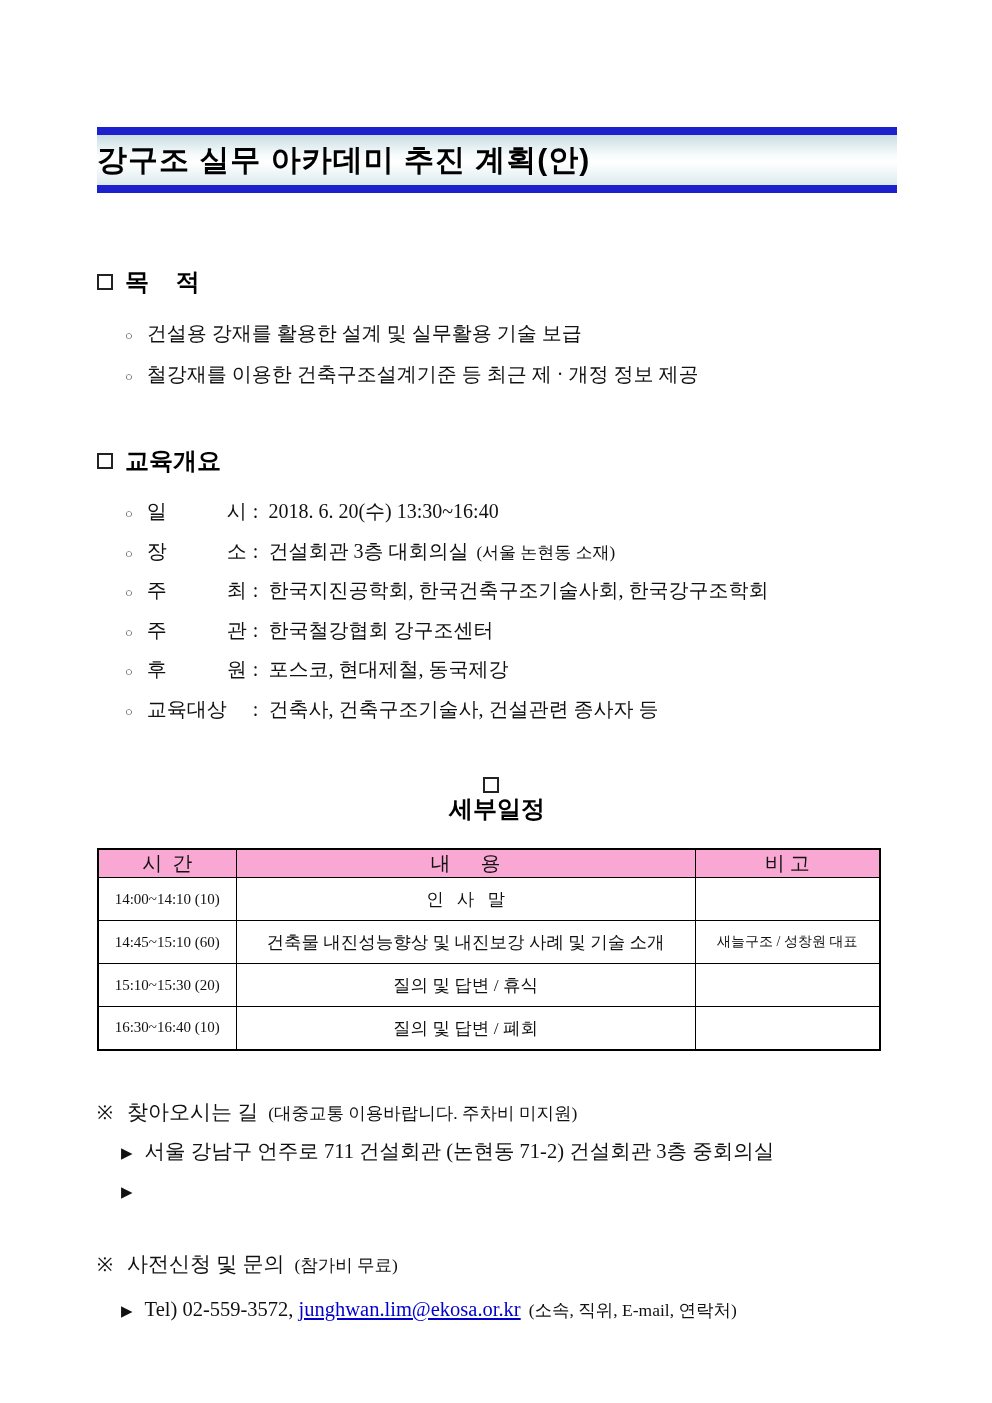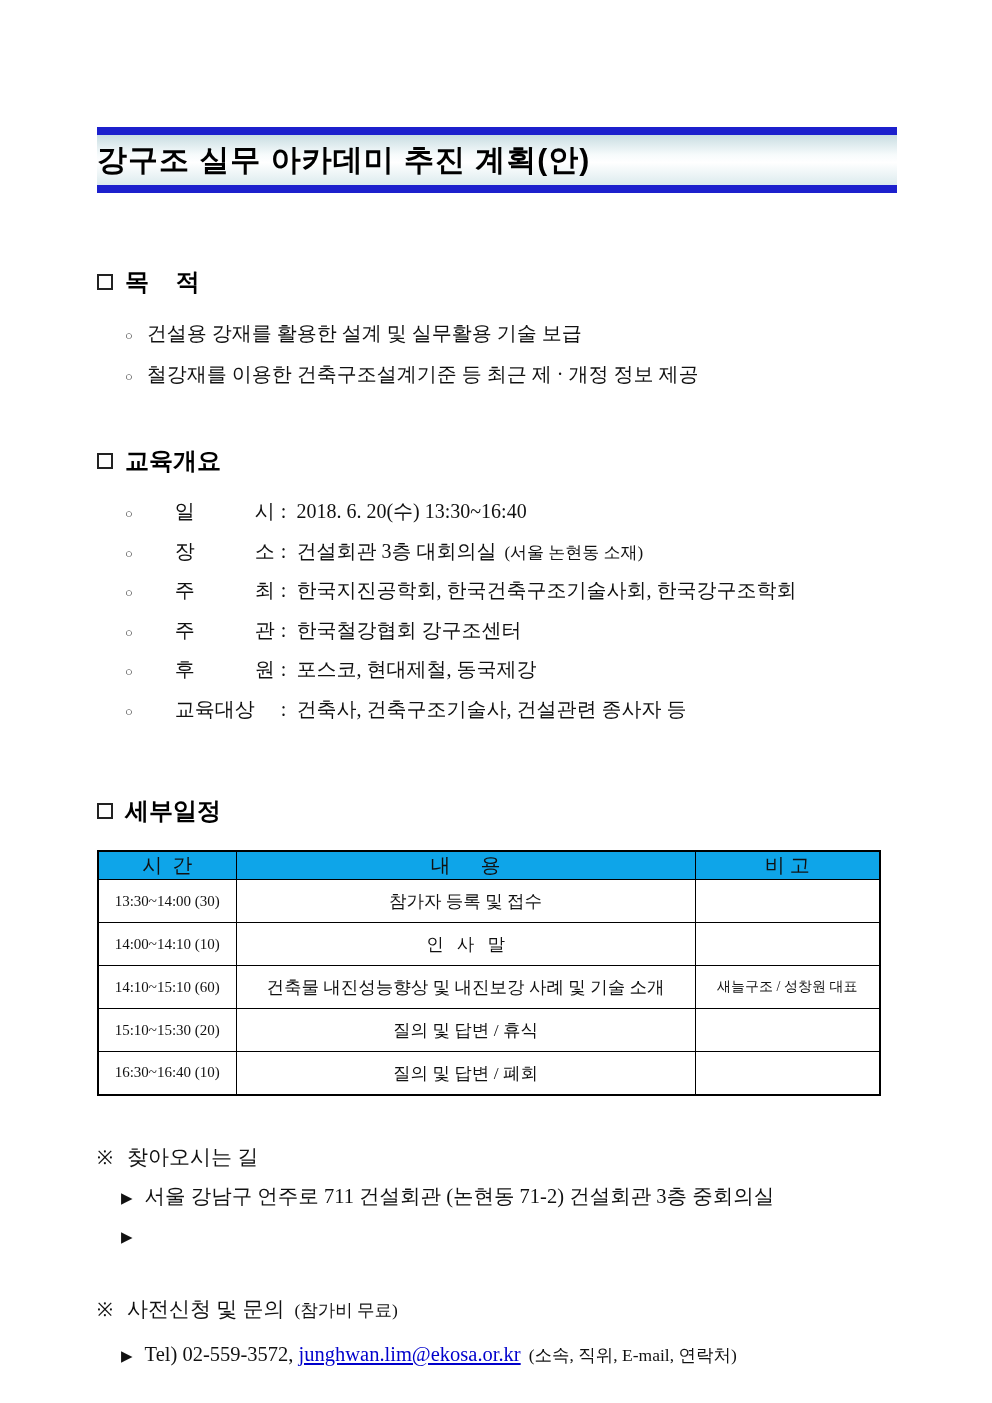--- a/index.html
+++ b/index.html
@@ -34,45 +34,45 @@
     font-family: "Liberation Sans", "DejaVu Sans", sans-serif;
     font-weight: bold; font-size: 24px; color: #000;
     white-space: pre;
   }
   .sec-box {
     display: inline-block; width: 16px; height: 16px;
     border: 2px solid #222; margin-right: 12px; flex: 0 0 auto;
   }
   .h-purpose  { margin-top: 73px; }
   .h-overview { margin-top: 49px; }
-  .h-schedule { margin-top: 65px; }
+  .h-schedule { margin-top: 47px; flex-direction: column; }
 
   
   .bullet-list { margin-top: 16px; margin-left: 28px; }
   .bullet-line { display: flex; align-items: baseline; font-size: 20px; line-height: 38px; white-space: pre; }
   .bullet-glyph { font-size: 13px; margin-right: 14px; flex: 0 0 auto; color: #222; }
 
   
   .ov-list { margin-top: 16px; margin-left: 28px; }
   .ov-line { display: flex; align-items: baseline; font-size: 20px; line-height: 37.5px; white-space: pre; }
-  .ov-label { display: inline-block; width: 100px; text-align: justify; text-align-last: justify; flex: 0 0 auto; margin-left: 28px; }
+  .ov-label { display: inline-block; width: 100px; text-align: justify; text-align-last: justify; flex: 0 0 auto; }
   .ov-sep { margin: 0 10px 0 6px; }
   .ov-note { font-size: 17px; margin-left: 8px; }
 
   
   .sched-table {
     margin-top: 23px;
     width: 782px;
     border-collapse: collapse;
     border: 2px solid #000;
     table-layout: fixed;
   }
   .sched-table th, .sched-table td { border: 1px solid #000; text-align: center; vertical-align: middle; }
   .sched-table th {
-    background: #0ea5e9; height: 26px;
+    background: #f9a8d4; height: 26px;
     font-size: 20px; font-weight: normal; white-space: pre;
   }
   .sched-table td { height: 43px; }
   .col-time { width: 138px; }
   .col-content { width: 459px; }
   .col-note { width: 185px; }
   td.cell-time { font-size: 15px; white-space: pre; }
   td.cell-content { font-size: 17.5px; white-space: pre; }
   td.cell-note { font-size: 14px; white-space: pre; }
 
@@ -175,51 +175,47 @@
     </colgroup>
     <thead>
       <tr>
         <th>시  간</th>
         <th>내      용</th>
         <th>비 고</th>
       </tr>
     </thead>
     <tbody>
       <tr>
-        <td class="cell-time">13:30~14:00 (30)</td>
-        <td class="cell-content">참가자 등록 및 접수</td>
-        <td class="cell-note"></td>
-      </tr>
-      <tr>
         <td class="cell-time">14:00~14:10 (10)</td>
         <td class="cell-content">인   사   말</td>
         <td class="cell-note"></td>
       </tr>
       <tr>
-        <td class="cell-time">14:10~15:10 (60)</td>
+        <td class="cell-time">14:45~15:10 (60)</td>
         <td class="cell-content">건축물 내진성능향상 및 내진보강 사례 및 기술 소개</td>
         <td class="cell-note">새늘구조 / 성창원 대표</td>
       </tr>
       <tr>
         <td class="cell-time">15:10~15:30 (20)</td>
         <td class="cell-content">질의 및 답변 / 휴식</td>
         <td class="cell-note"></td>
       </tr>
       <tr>
         <td class="cell-time">16:30~16:40 (10)</td>
         <td class="cell-content">질의 및 답변 / 폐회</td>
         <td class="cell-note"></td>
       </tr>
     </tbody>
   </table>
 
   <div class="ref-section">
     <div class="ref-head">
       <span class="ref-mark">※</span>
       <span>찾아오시는 길</span>
+      <span class="ref-note">(대중교통 이용바랍니다. 주차비 미지원)</span>
     </div>
     <div class="ref-items">
       <div class="ref-line">
         <span class="arrow-glyph">▶</span>
         <span>서울 강남구 언주로 711 건설회관 (논현동 71-2) 건설회관 3층 중회의실</span>
       </div>
       <div class="ref-line">
         <span class="arrow-glyph">▶</span>
       </div>
     </div>

